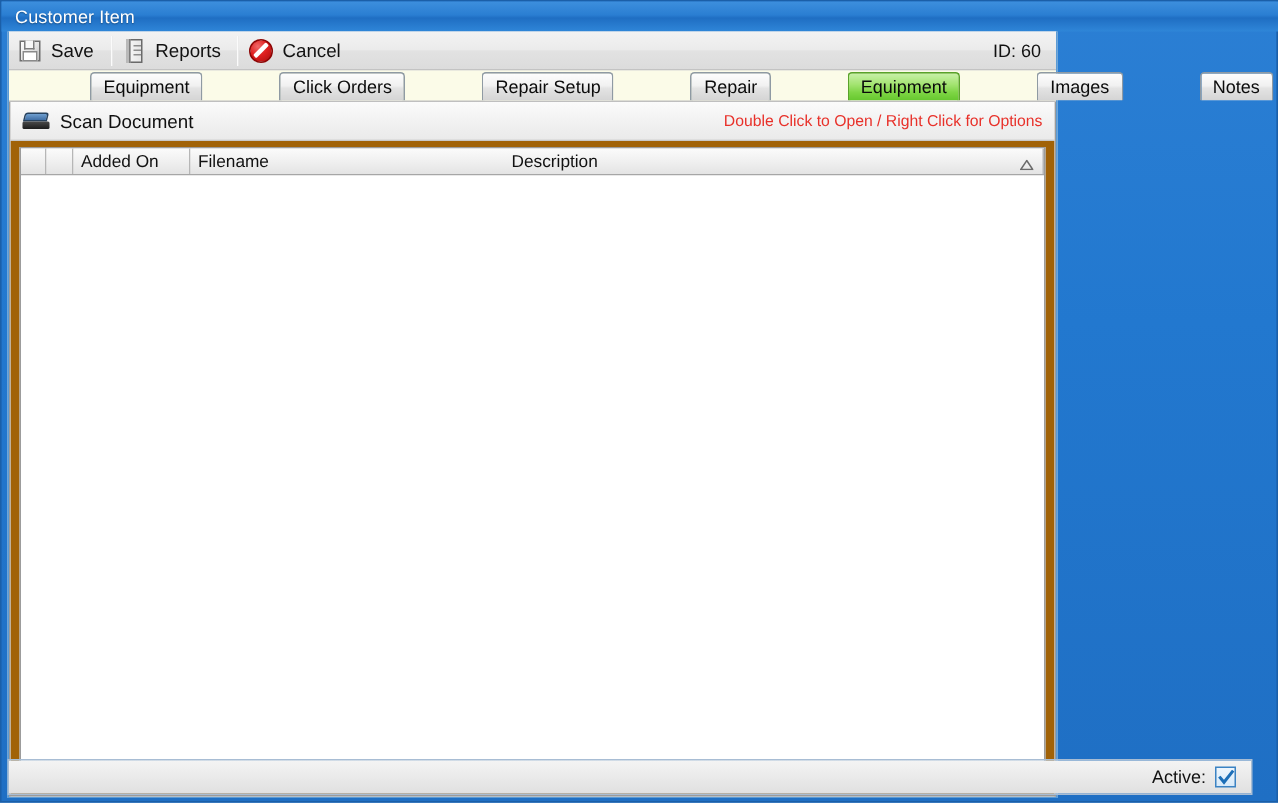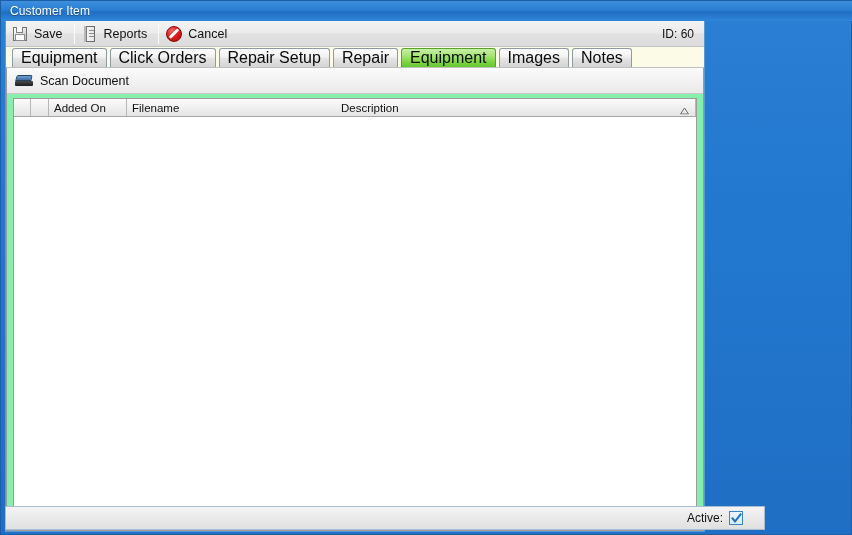--- a/index.html
+++ b/index.html
@@ -161,29 +161,30 @@
     align-items: flex-end;
     padding-left: 6px;
   }
   .tab {
     position: relative;
     height: 19px;
     margin-right: 3px;
     padding: 0 8px;
     display: flex;
     align-items: center;
-    font-size: 16px;
+    font-size: 12px;
     color: #0b0b0b;
     background: linear-gradient(to bottom, #fdfdfd 0%, #f1f1f1 45%, #e3e3e3 55%, #d4d4d4 100%);
     border: 1px solid #8f9aa3;
     border-bottom: none;
     border-top-left-radius: 3px;
     border-top-right-radius: 3px;
     cursor: default;
     white-space: nowrap;
+    margin-left: 48px;
   }
   .tab.active {
     background: linear-gradient(to bottom, #c8f0a8 0%, #a4e472 40%, #7ed545 70%, #66c72e 100%);
     border-color: #5aa22b;
     color: #0a0a0a;
   }
 
   
   .tabpage {
     flex: 1 1 auto;
@@ -252,21 +253,21 @@
     font-size: 10.5px;
     color: #e8312a;
     padding-right: 8px;
     white-space: nowrap;
   }
 
   
   .gridwrap {
     flex: 1 1 auto;
     padding: 4px 6px 6px 6px;
-    background: #86efac;
+    background: #a16207;
     display: flex;
     flex-direction: column;
     overflow: hidden;
   }
   .grid {
     flex: 1 1 auto;
     border: 1px solid #9c9c9c;
     background: #ffffff;
     display: flex;
     flex-direction: column;
@@ -309,28 +310,28 @@
   .grid-body {
     flex: 1 1 auto;
     background: #ffffff;
   }
 
   
   .statusbar {
     position: absolute;
     left: 4px;
     bottom: 4px;
-    width: 760px;
+    width: 830px;
     height: 24px;
     background: linear-gradient(to bottom, #f4f4f4 0%, #eaeaea 50%, #e0e0e0 100%);
     border: 1px solid #a8bdd4;
     display: flex;
     align-items: center;
     justify-content: flex-end;
-    padding-right: 21px;
+    padding-right: 10px;
   }
   .status-label {
     font-size: 12px;
     color: #111;
     margin-right: 6px;
     white-space: nowrap;
   }
   .chk {
     width: 14px; height: 14px;
     background: linear-gradient(to bottom,#eef6fd 0%, #d7eafa 100%);
@@ -422,20 +423,21 @@
         <div class="ab-btn">
           <span class="ico ico-scan">
             <span class="glass"></span>
               <span class="base"></span>
           </span>
           <span class="lbl">Scan Document</span>
         </div>
 
         <div class="ab-spacer"></div>
 
+        <div class="ab-hint">Double Click to Open / Right Click for Options</div>
       </div>
 
       <div class="gridwrap">
         <div class="grid">
 
           <div class="grid-header">
             <div class="hcell c-row"></div>
             <div class="hcell c-sel"></div>
             <div class="hcell c-added">Added On</div>
             <div class="hcell c-file">Filename</div>

